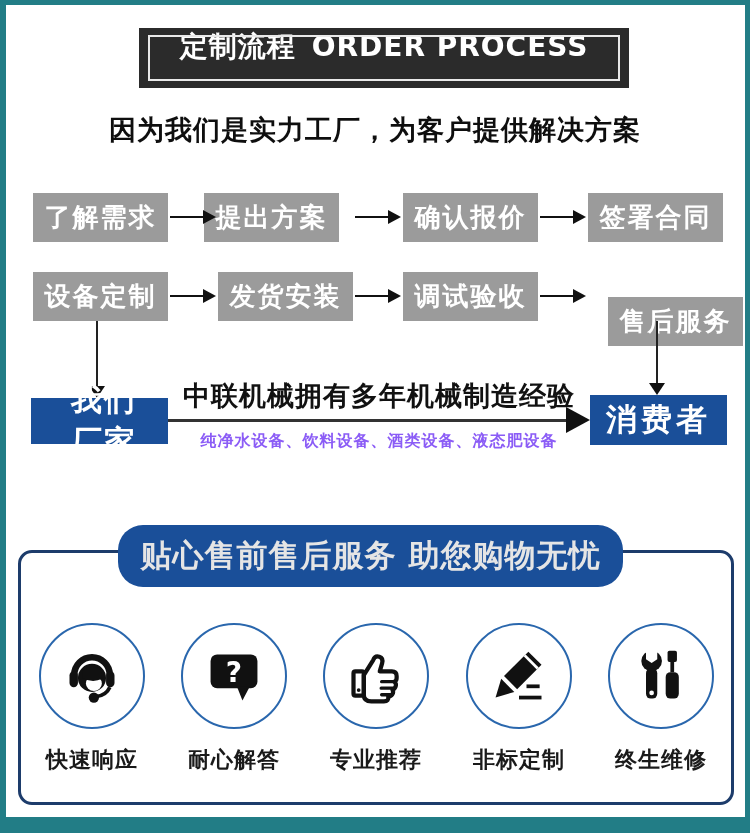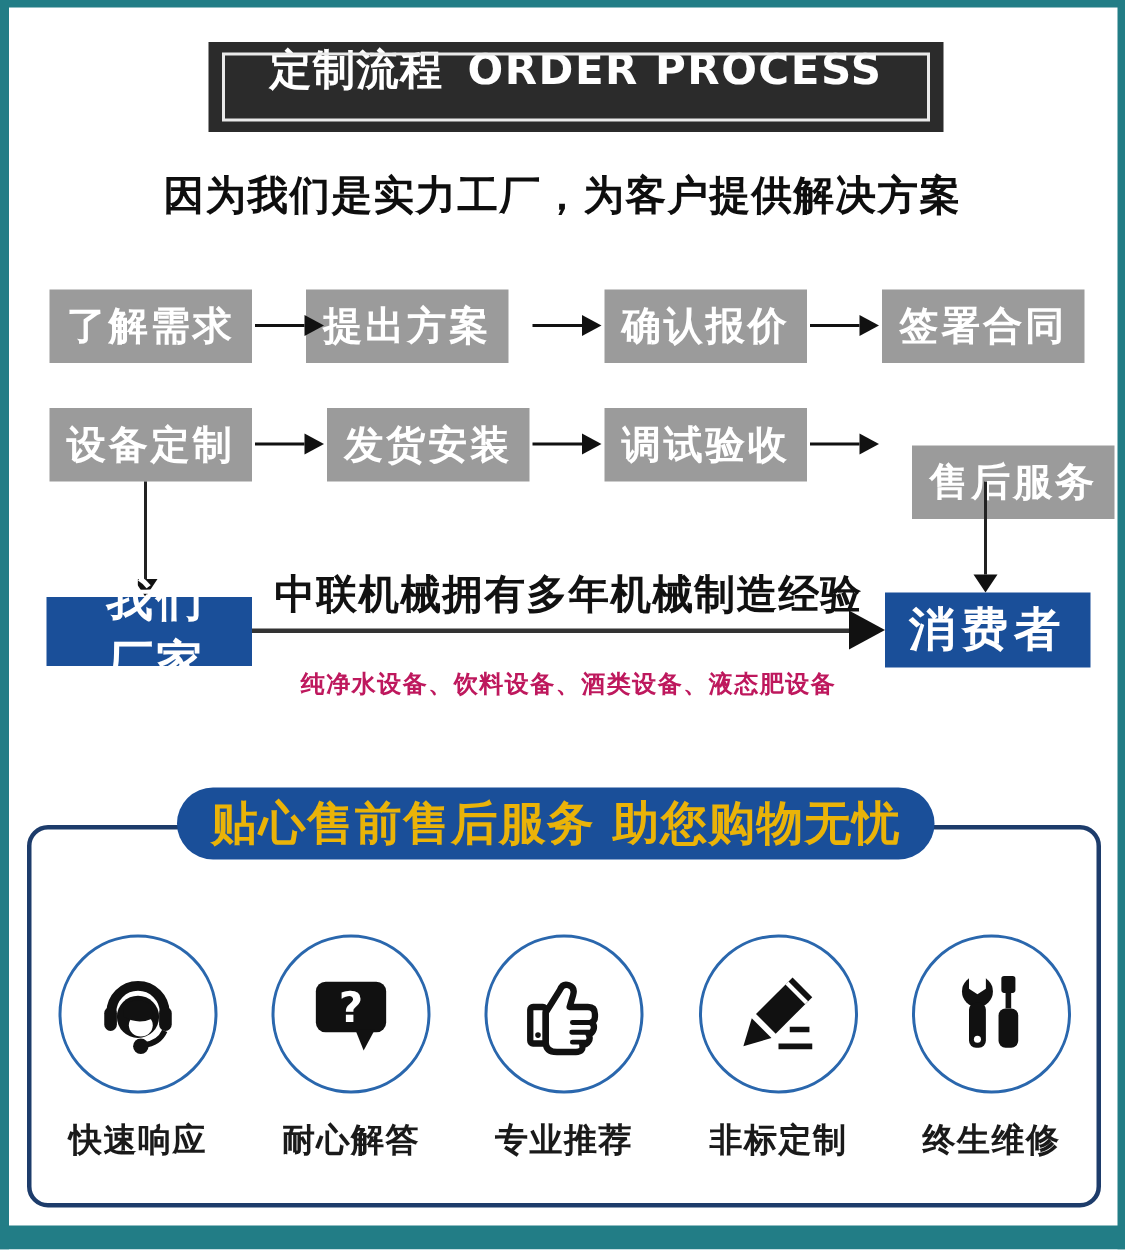--- a/index.html
+++ b/index.html
@@ -37,28 +37,28 @@
   .blue-box { position:absolute; background:#1a4f99; color:#fff; font-weight:bold;
     display:flex; align-items:center; justify-content:center; }
   .factory { left:31px; top:398px; width:137px; height:46px; font-size:31px; letter-spacing:2px;padding-left:40px; }
   .consumer { left:590px; top:395px; width:137px; height:50px; font-size:31px; letter-spacing:4px; }
 
   .long-arrow { position:absolute; left:168px; top:419px; width:398px; height:0; border-top:3px solid #333; }
   .long-arrow::after { content:""; position:absolute; left:100%; top:-15px; width:0; height:0;
     border-left:24px solid #111; border-top:13px solid transparent; border-bottom:13px solid transparent; }
   .exp-title { position:absolute; left:172px; top:378px; width:414px; text-align:center;
     font-size:27px; font-weight:bold; color:#111; letter-spacing:1px; }
-  .exp-sub { position:absolute; left:172px; top:446px; width:414px; text-align:center;
-    font-size:16px; font-weight:bold; color:#be185d; letter-spacing:1px; }
+  .exp-sub { position:absolute; left:172px; top:431px; width:414px; text-align:center;
+    font-size:16px; font-weight:bold; color:#8b5cf6; letter-spacing:1px; }
 
   
   .service-card { position:absolute; left:18px; top:550px; width:716px; height:255px;
     background:#fff; border:3px solid #1d3c6b; border-radius:14px; }
-  .service-pill { position:absolute; left:118px; top:525px; width:505px; height:48px;
-    background:#1a4f99; border-radius:25px; color:#eab308; font-size:31px; font-weight:bold;
+  .service-pill { position:absolute; left:118px; top:525px; width:505px; height:62px;
+    background:#1a4f99; border-radius:25px; color:#e5e5e5; font-size:31px; font-weight:bold;
     letter-spacing:1px; display:flex; align-items:center; justify-content:center; z-index:2; }
   .service-item { position:absolute; top:623px; width:120px; display:flex;
     flex-direction:column; align-items:center; z-index:3; }
   .service-circle { width:106px; height:106px; border-radius:50%; background:#fff;
     border:2px solid #2a67ad; display:flex; align-items:center; justify-content:center; }
   .service-label { margin-top:16px; font-size:22px; font-weight:bold; color:#1a1a1a; letter-spacing:1px; }
   .svc-icon { width:60px; height:60px; }
 </style>
 </head>
 <body>

